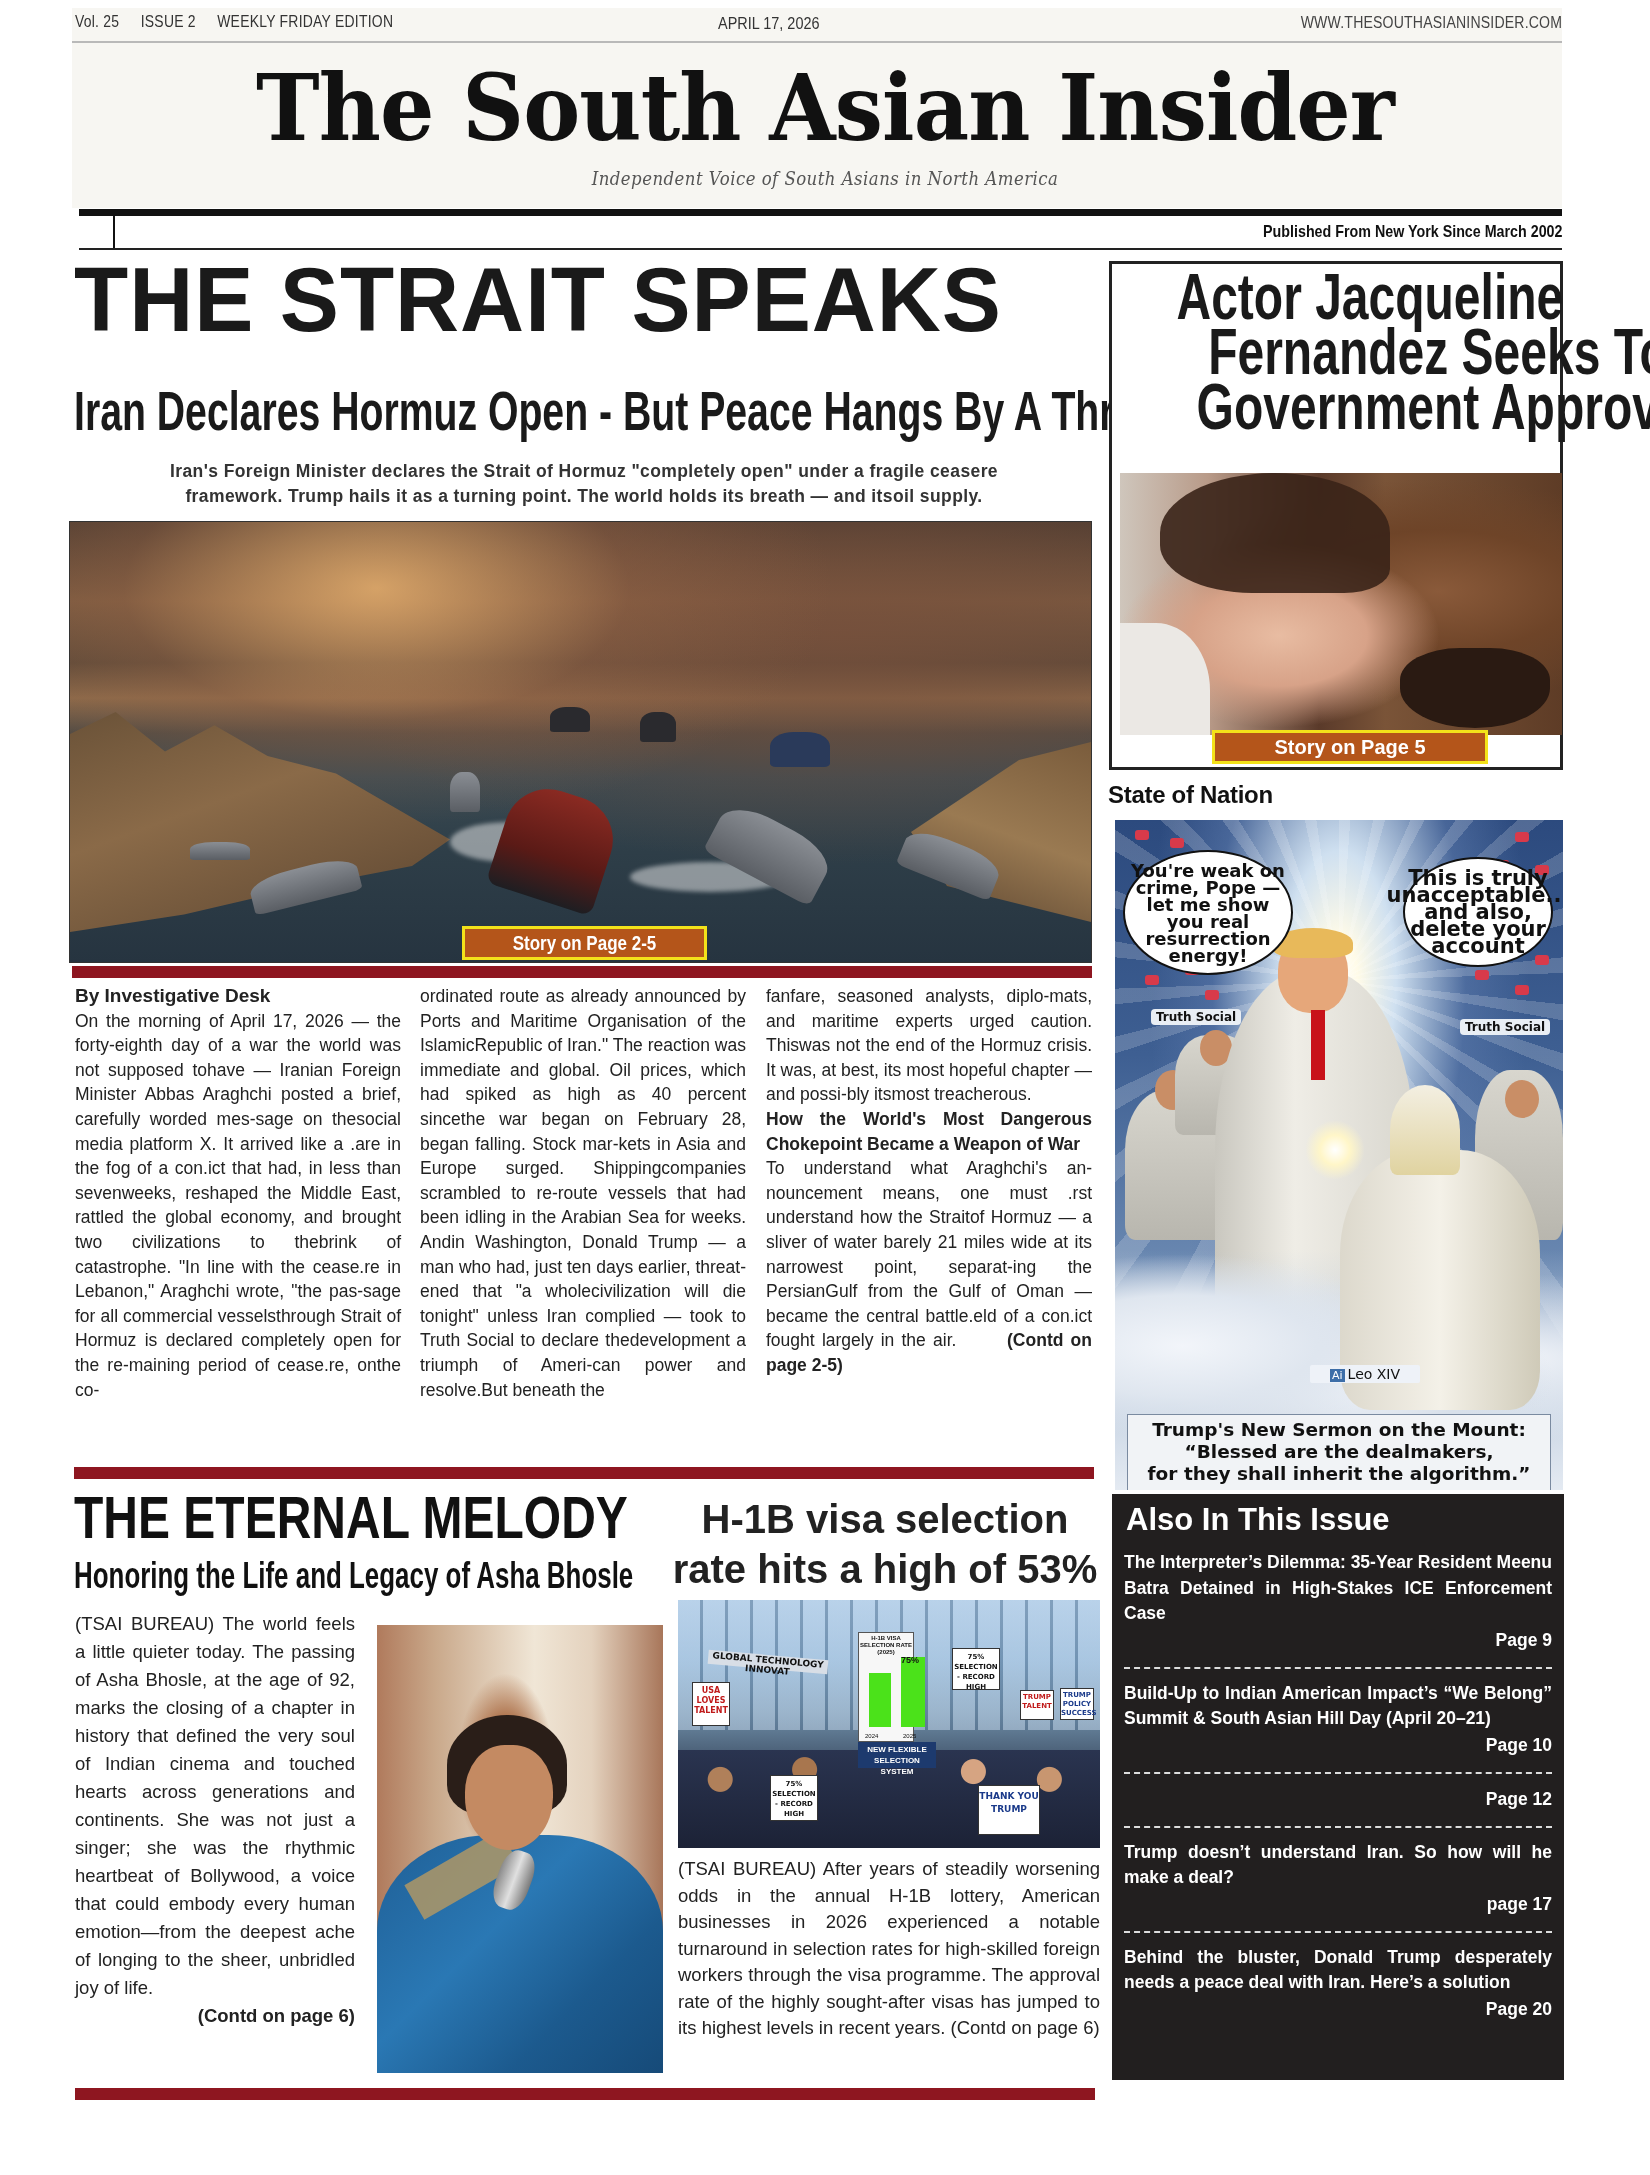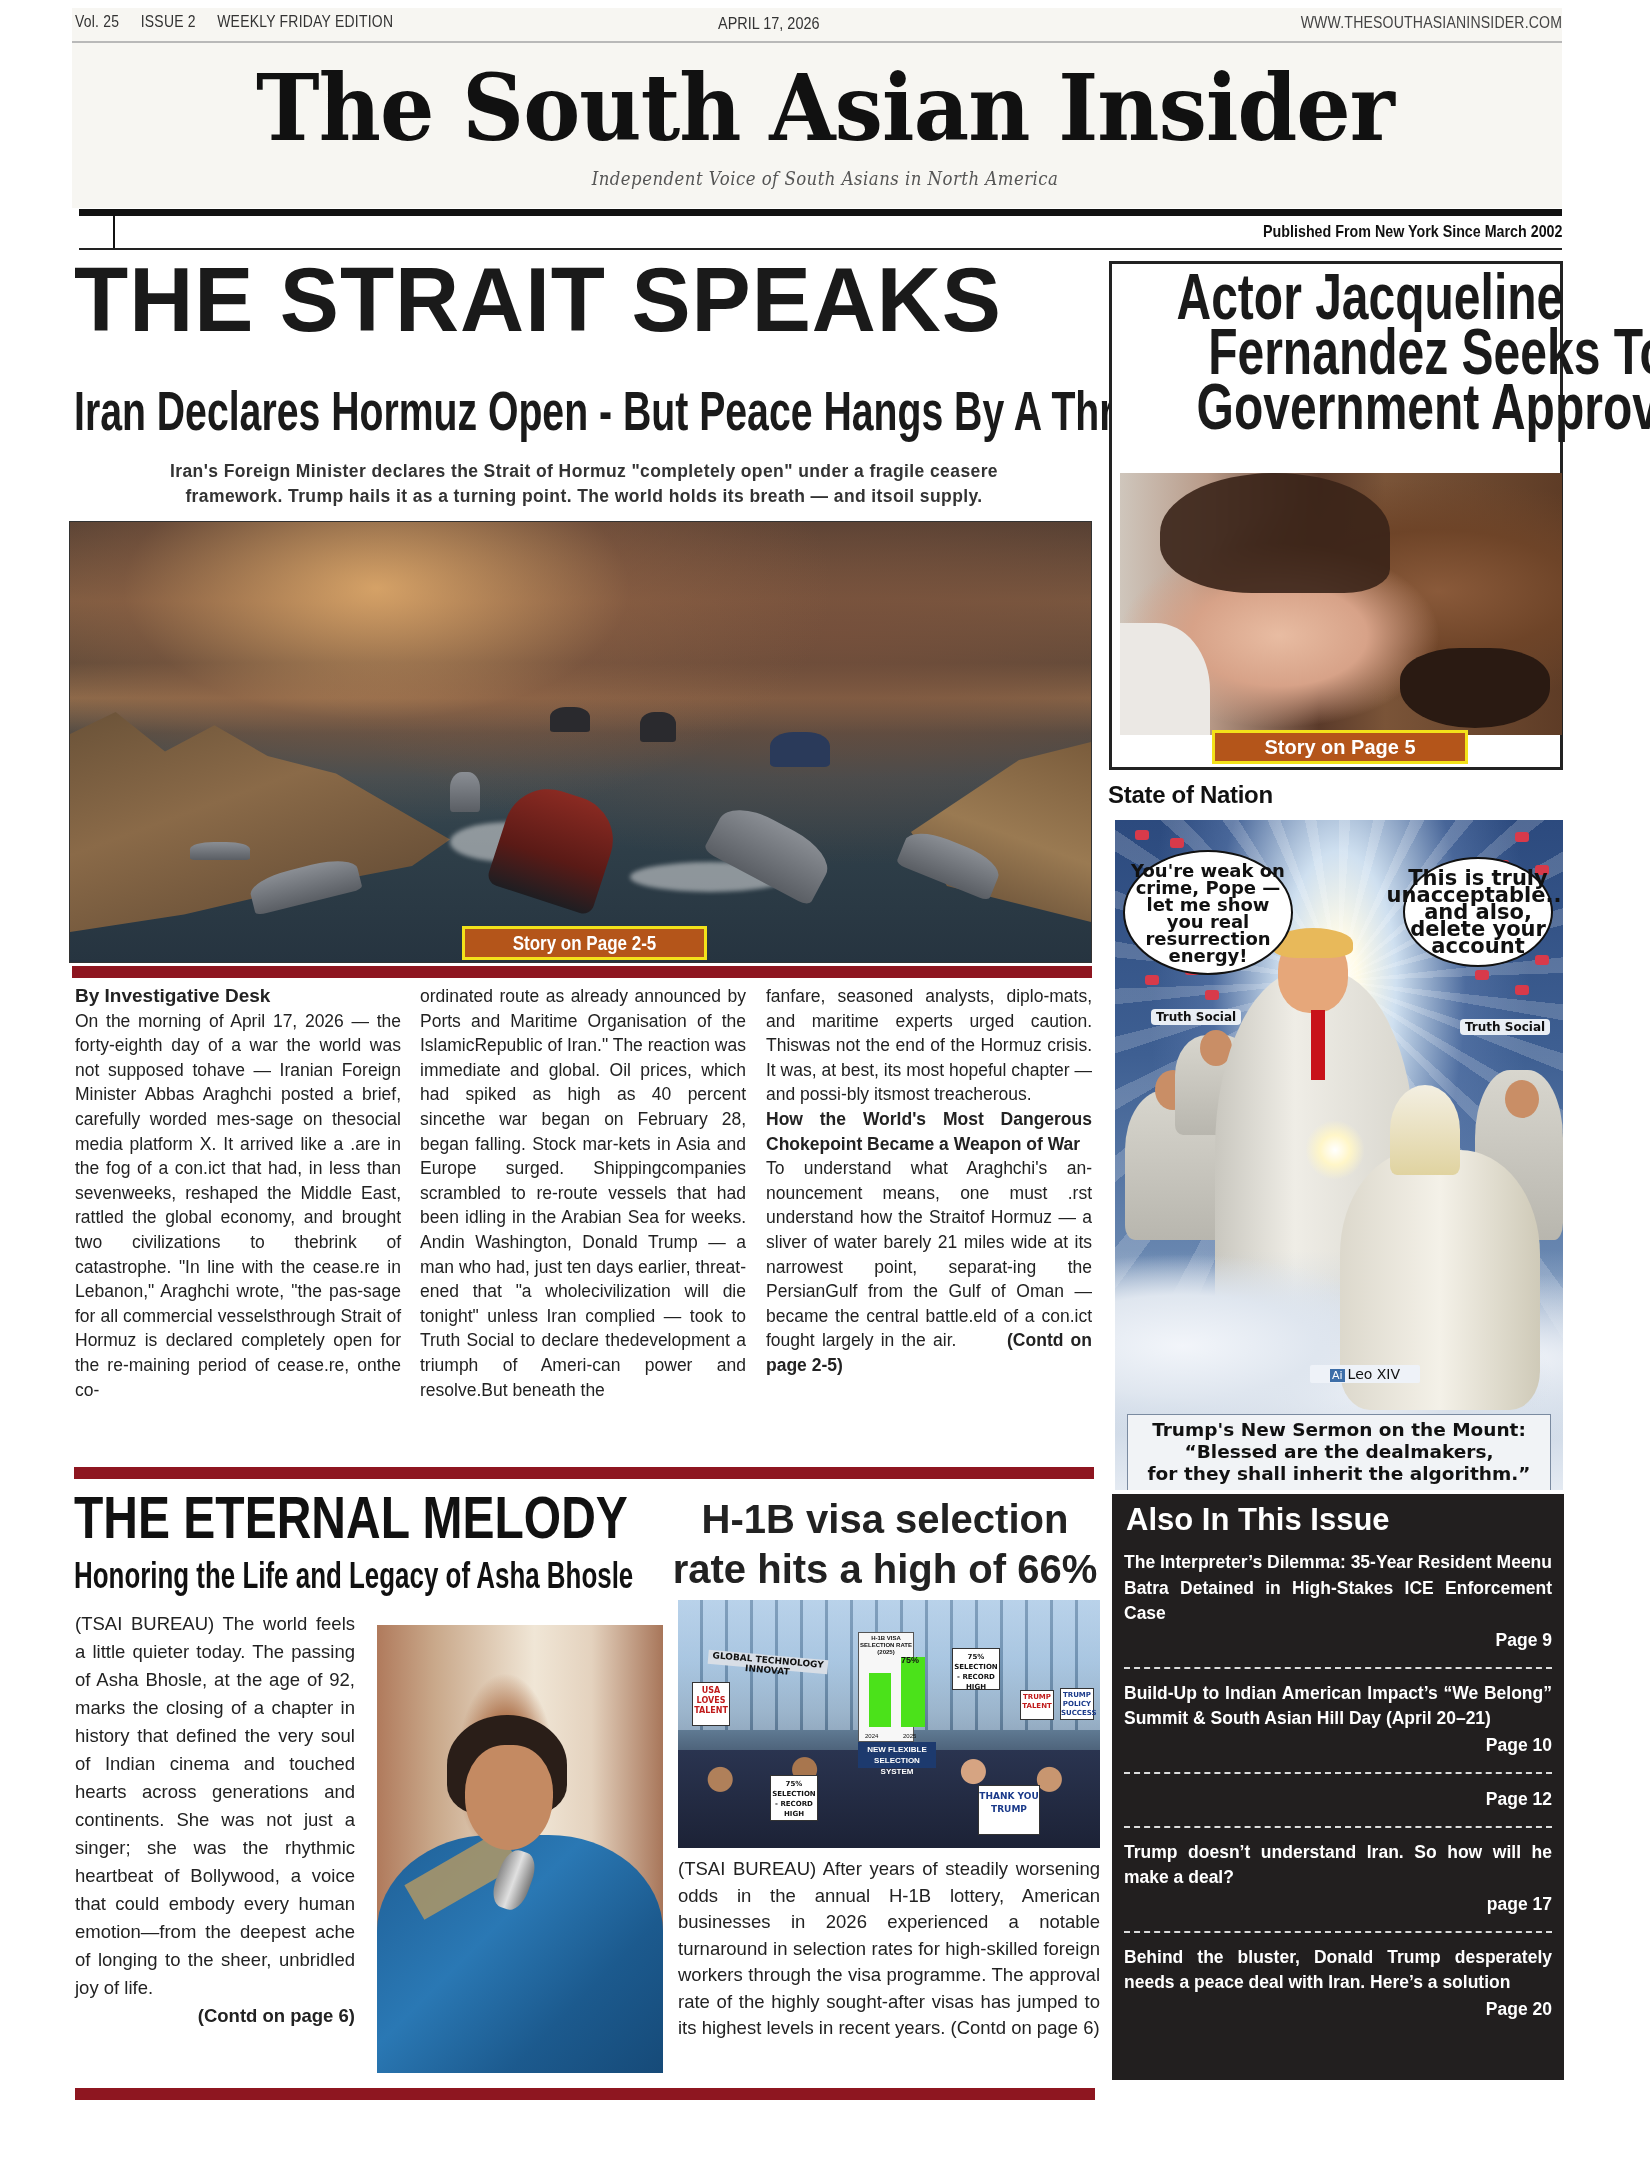--- a/index.html
+++ b/index.html
@@ -56,21 +56,21 @@
   .jf-head { position: absolute; left: 0; top: 6px; width: 100%; text-align: center; font-weight: bold; font-size: 64px; line-height: 55px; color: #1a1a1a; }
   .jf-head span { display: inline-block; transform: scaleX(0.75); white-space: nowrap; }
   .jf-image { position: absolute; left: 8px; top: 209px; width: 442px; height: 262px; overflow: hidden;
     background:
       radial-gradient(ellipse at 36% 62%, #e8bca2 0%, #d7a288 22%, rgba(0,0,0,0) 40%),
       radial-gradient(ellipse at 72% 45%, #8a5a3a 0%, #6e4428 30%, rgba(0,0,0,0) 55%),
       linear-gradient(90deg, #cfc6bc 0%, #b89a88 20%, #5a3a2a 45%, #7a5438 60%, #5e3c26 100%); }
   .jf-hair { position: absolute; left: 40px; top: 0; width: 230px; height: 120px; background: #3a2418; border-radius: 50% 50% 20% 40%; opacity: 0.9; }
   .jf-beard { position: absolute; left: 280px; top: 175px; width: 150px; height: 80px; background: #2a1a12; border-radius: 40% 40% 50% 50%; }
   .jf-shirt { position: absolute; left: 0; top: 150px; width: 90px; height: 112px; background: #ebe8e4; border-radius: 0 60% 0 0; }
-  .jf-badge { left: 1212px; top: 730px; width: 256px; height: 34px; font-size: 20px; line-height: 28px; }
+  .jf-badge { left: 1212px; top: 730px; width: 276px; height: 34px; font-size: 20px; line-height: 28px; }
 
   .son-label { left: 1108px; top: 781px; font-weight: bold; font-size: 24px; color: #111; letter-spacing: -0.3px; }
 
   .cartoon { left: 1115px; top: 820px; width: 448px; height: 670px; overflow: hidden;
     background:
       radial-gradient(ellipse at 50% 24%, #ffffff 0%, #fffbe8 6%, #cfe0f0 18%, rgba(90,120,170,0.6) 40%, rgba(0,0,0,0) 60%),
       linear-gradient(180deg, #2c4a7e 0%, #3e5f92 35%, #6f8db5 70%, #b8c8dc 100%); }
   .cartoon .rays { position: absolute; left: 0; top: 0; width: 100%; height: 100%; background: repeating-conic-gradient(from 0deg at 50% 24%, rgba(255,255,255,0.18) 0deg 4deg, rgba(255,255,255,0) 4deg 12deg); }
   .cartoon .clouds { position: absolute; left: 0; bottom: 0; width: 100%; height: 240px; background:
       radial-gradient(ellipse at 15% 40%, #f2f5fa 0%, #dfe6ef 25%, rgba(0,0,0,0) 45%),
@@ -286,21 +286,21 @@
 </div>
 <div class="abs asha-img" title="Asha Bhosle in blue saree holding a vintage microphone">
   <div class="asha-saree"></div>
   <div class="asha-border"></div>
   <div class="asha-hair"></div>
   <div class="asha-face"></div>
   <div class="asha-mic"></div>
 </div>
 <div class="redrule" style="left:75px;top:2088px;width:1020px;"></div>
 
-<div class="abs h1b-head">H-1B visa selection rate hits a high of 66%</div>
+<div class="abs h1b-head">H-1B visa selection rate hits a high of 53%</div>
 <div class="abs h1b-img" title="Crowd celebrating outside Global Technology Innovation center with signs">
   <div class="h1b-building"></div>
   <div class="h1b-sign" style="left:30px;top:55px;width:120px;height:14px;font-size:9px;background:#d8dee6;border:none;transform:rotate(5deg);">GLOBAL TECHNOLOGY INNOVAT</div>
   <div class="h1b-crowd"></div>
   <div class="h1b-sign" style="left:14px;top:82px;width:38px;height:44px;font-size:8px;color:#c01a1a;line-height:10px;padding-top:3px;">USA LOVES TALENT</div>
   <div class="h1b-chart">
     <div style="font-size:6px;font-weight:bold;text-align:center;line-height:7px;padding-top:2px;">H-1B VISA SELECTION RATE (2025)</div>
     <div class="h1b-bar" style="left:10px;width:22px;height:54px;"></div>
     <div class="h1b-bar" style="left:42px;width:24px;height:70px;"></div>
     <div style="position:absolute;left:42px;top:22px;font-size:9px;font-weight:bold;">75%</div>

